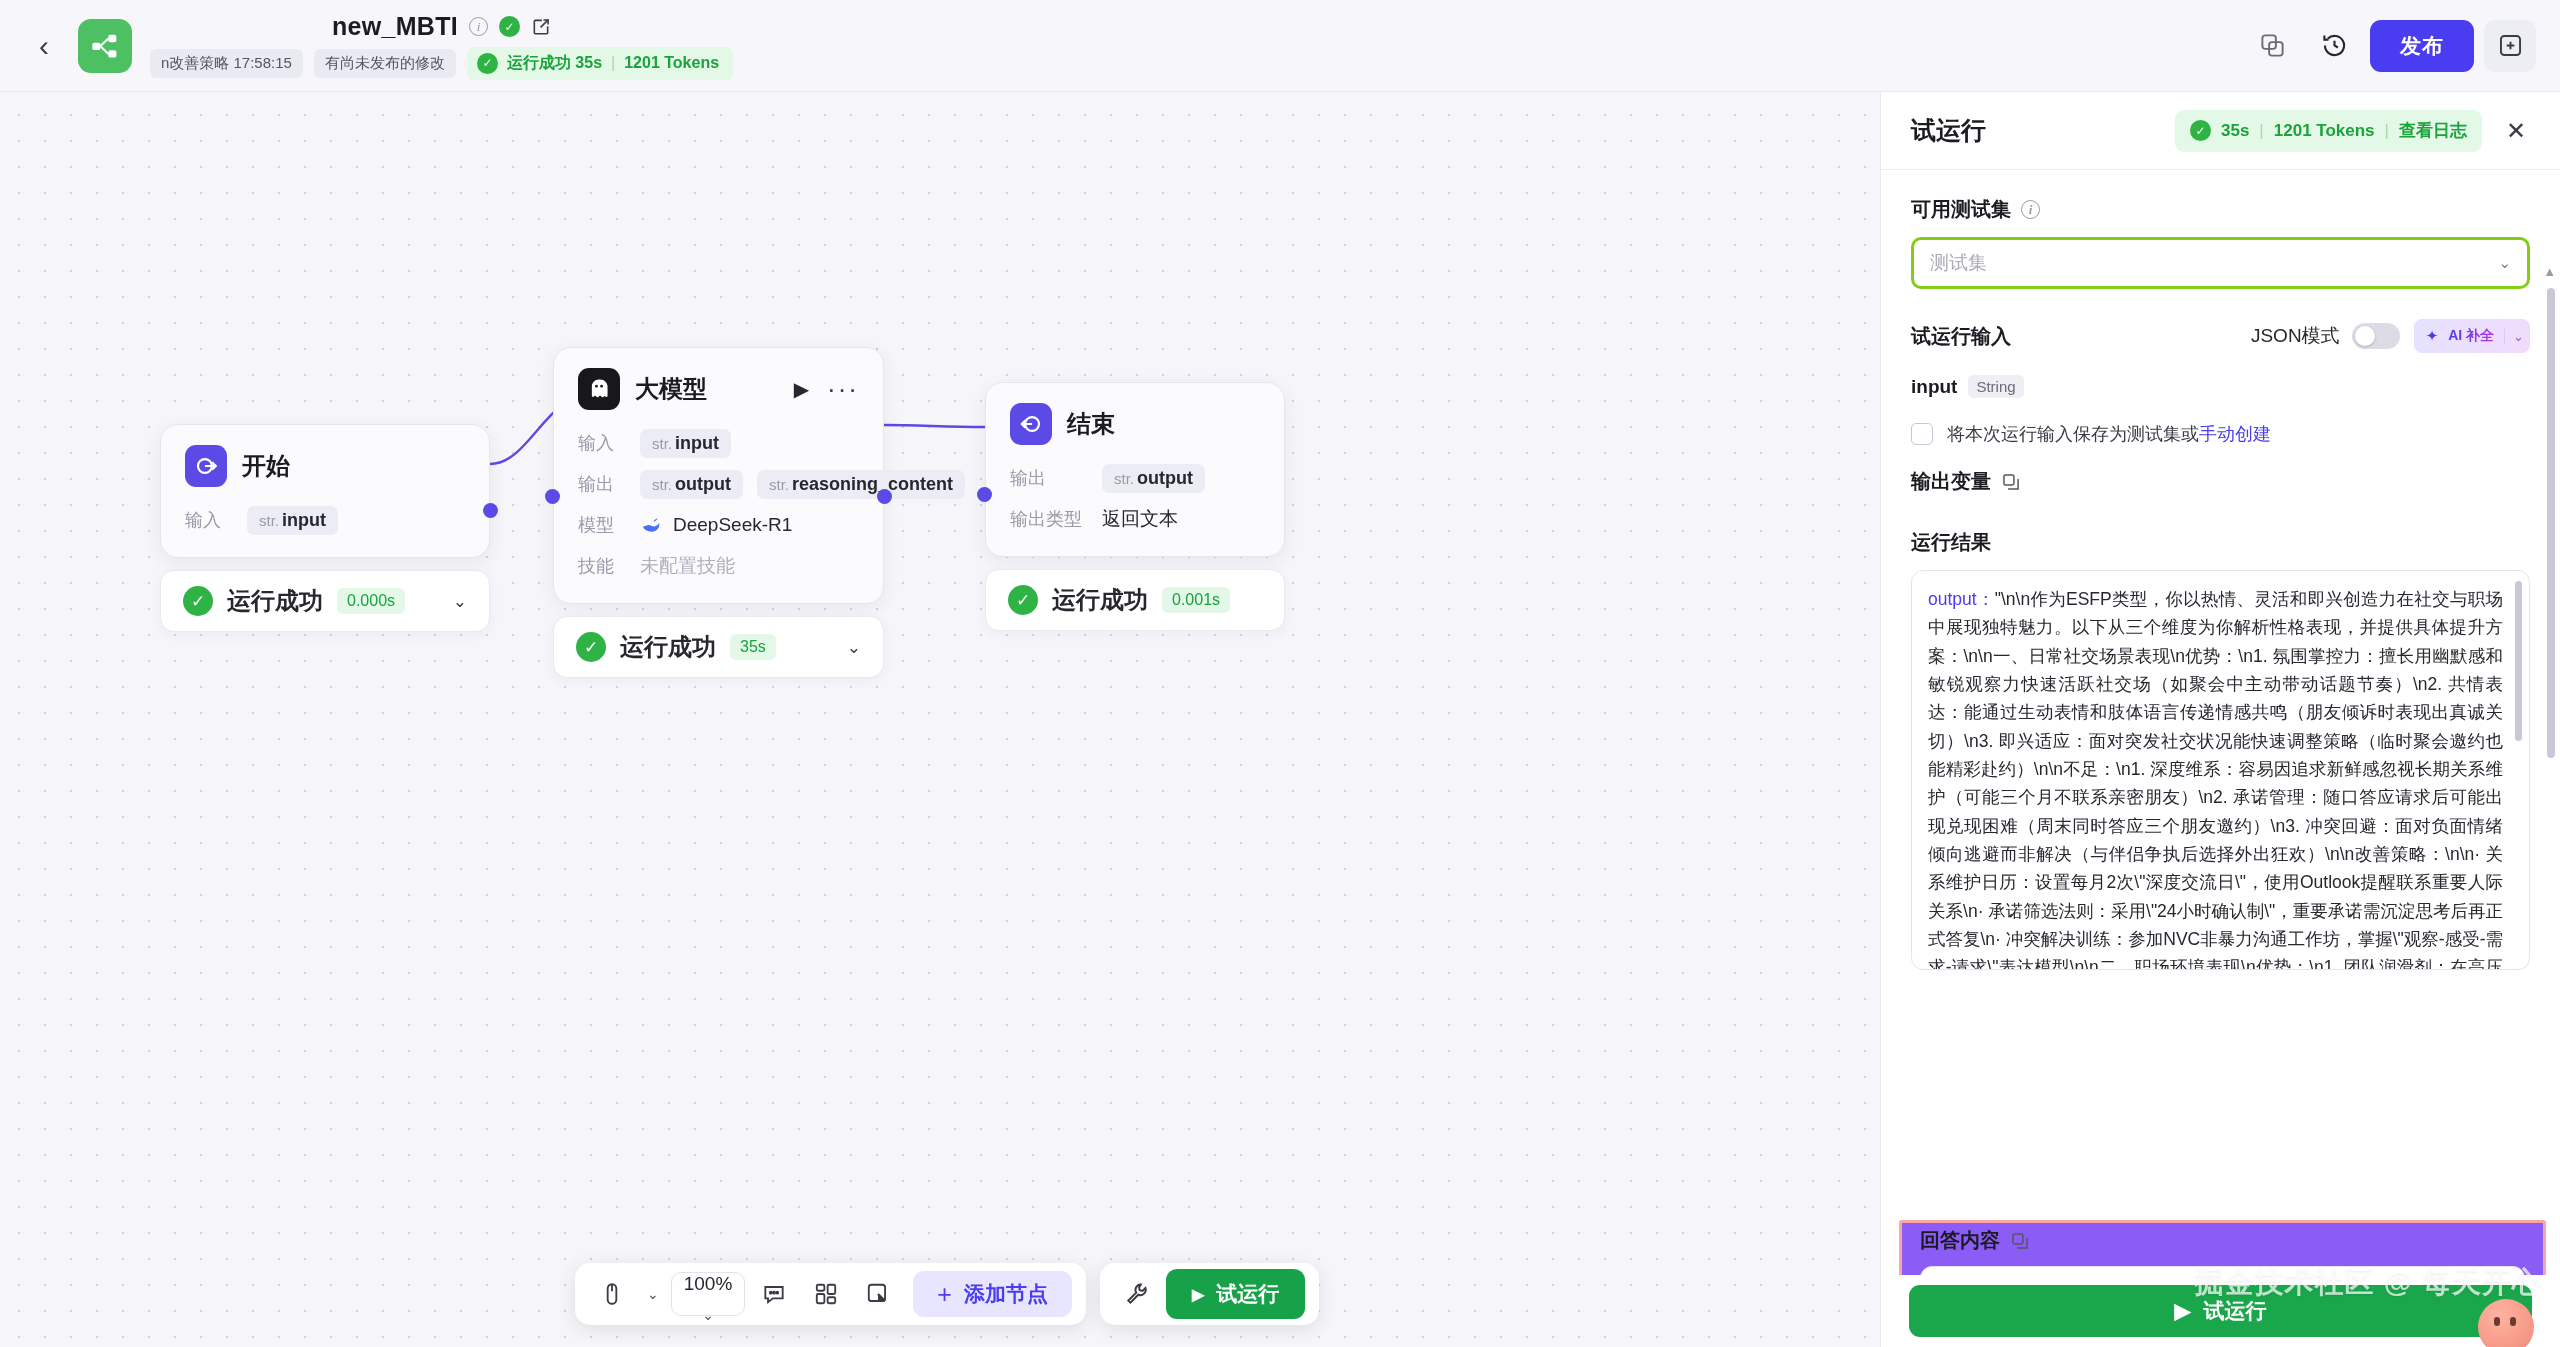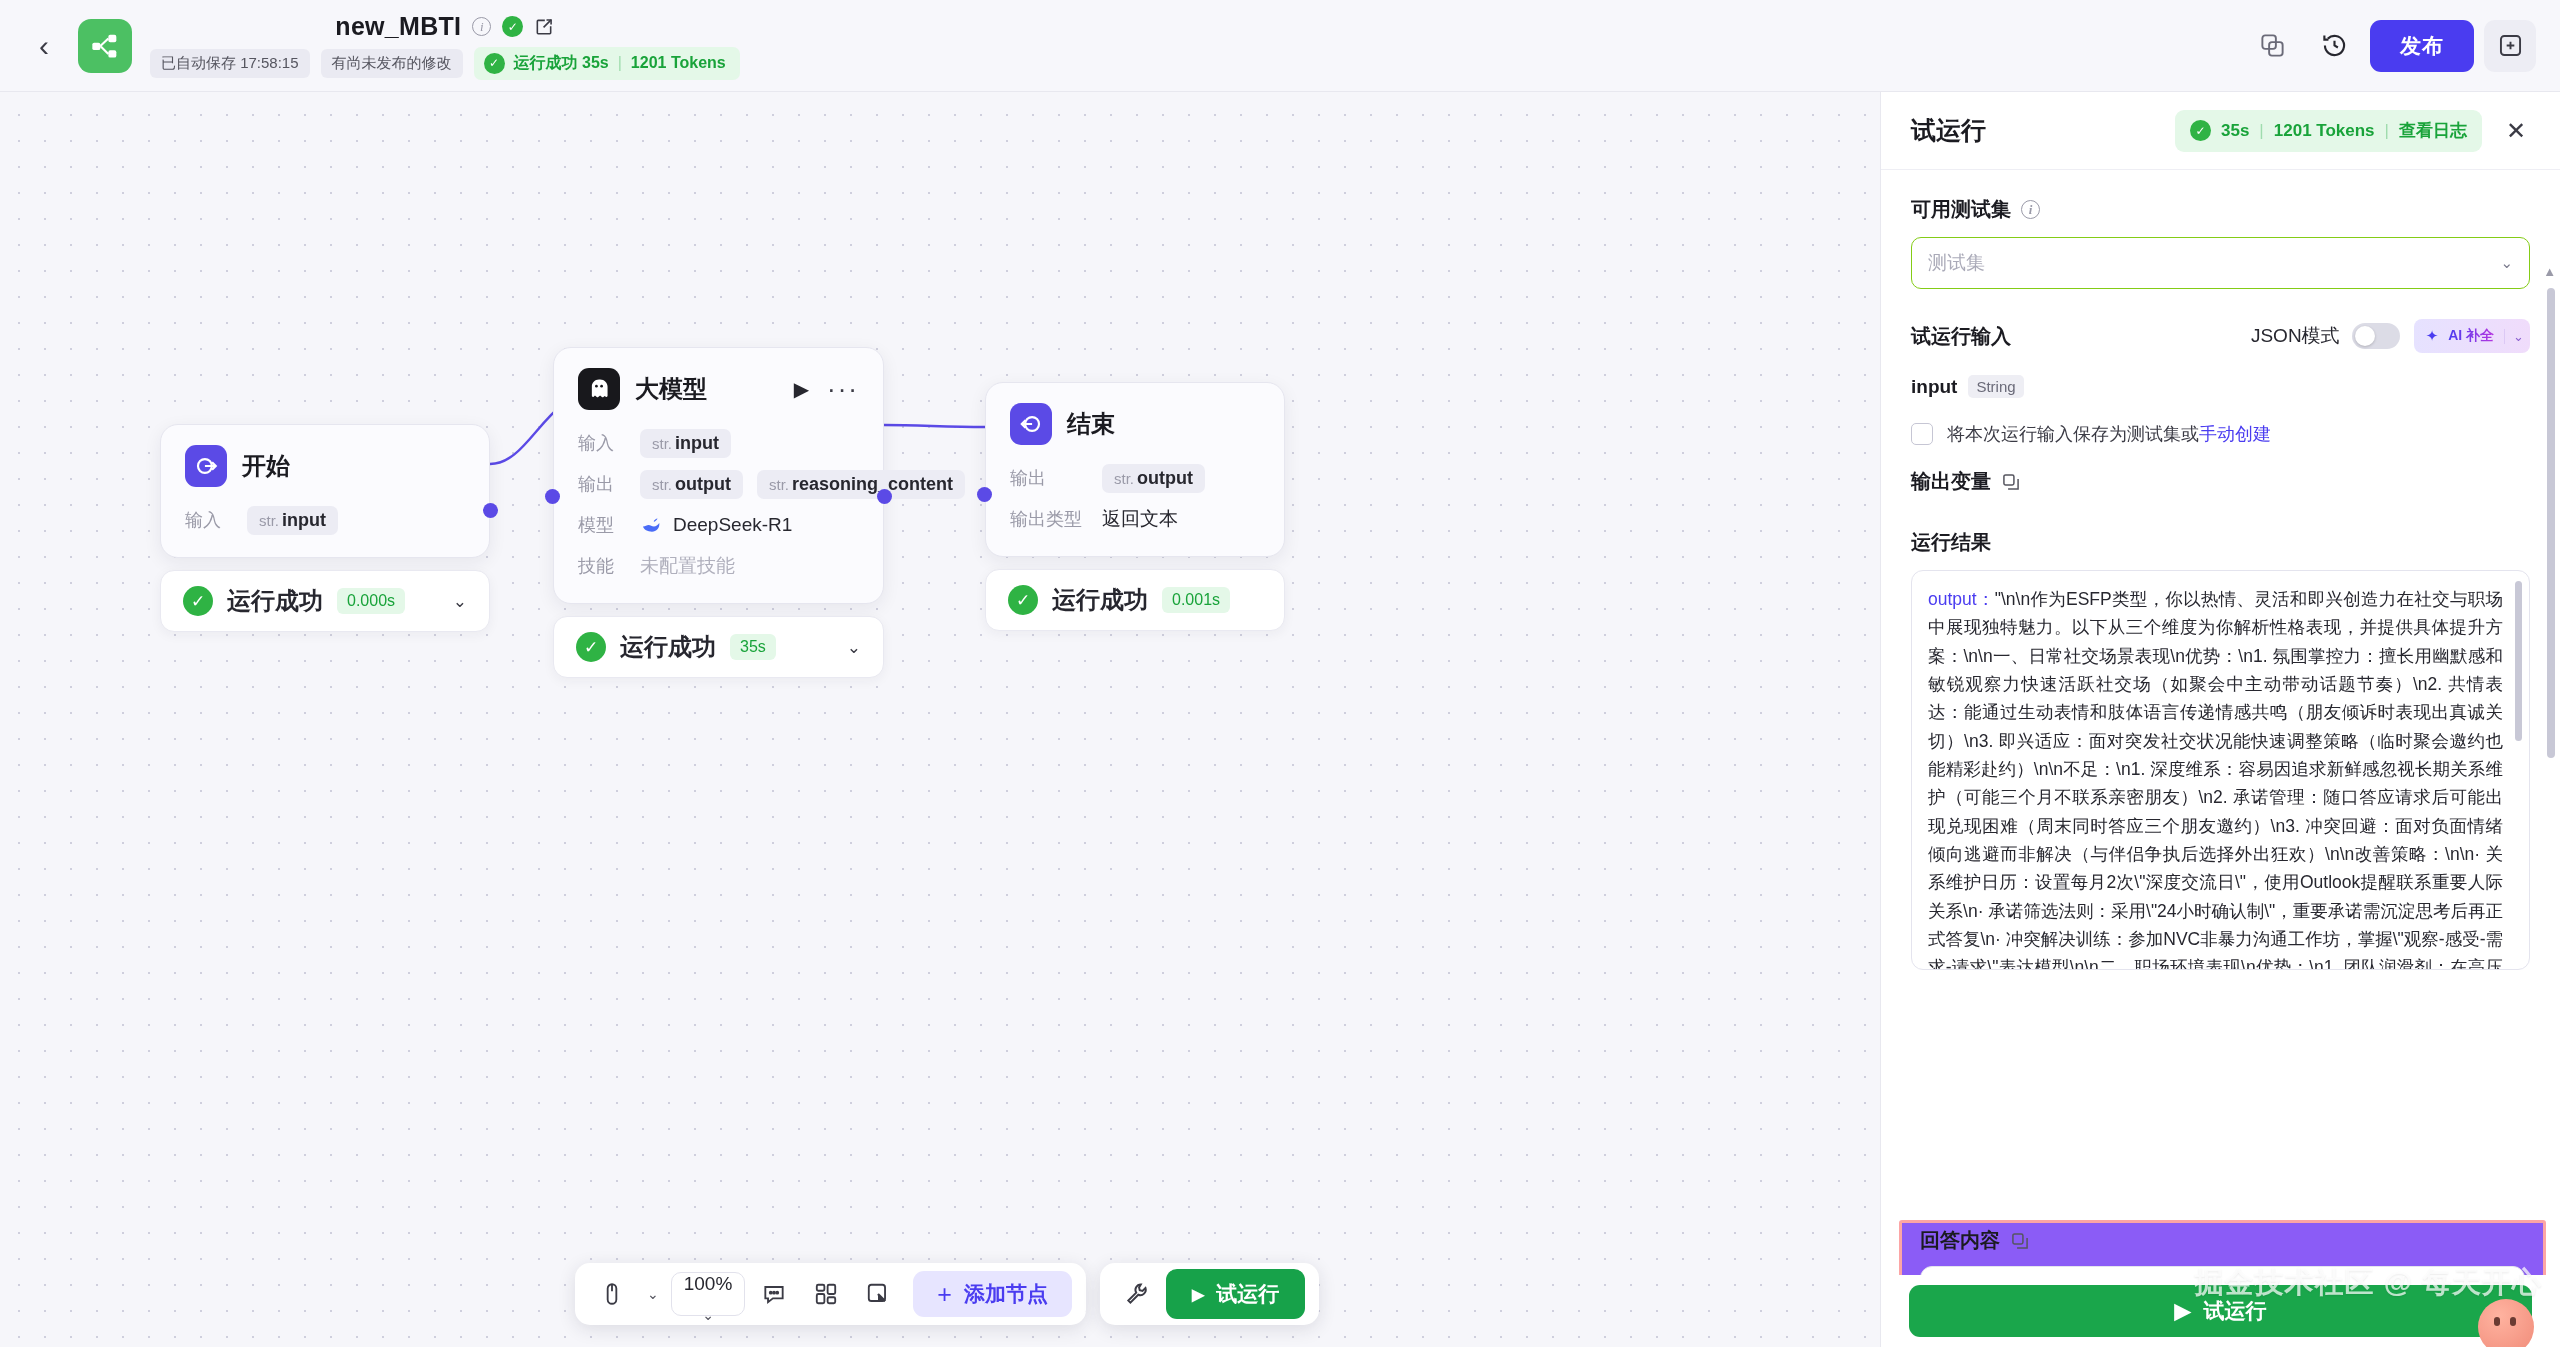--- a/index.html
+++ b/index.html
@@ -182,21 +182,21 @@
     margin-left: 16px; width: 36px; height: 36px; display: flex; align-items: center;
     justify-content: center; cursor: pointer; color: #3b3b45; font-size: 24px;
   }
   .panel-body { flex: 1; overflow: hidden; position: relative; padding: 0 30px; }
 
   .sec-label { font-size: 20px; font-weight: bold; color: #1b1b21; display: flex; align-items: center; gap: 10px; }
   .sec-label.mt1 { margin-top: 34px; }
   .copy-ic { width: 20px; height: 20px; cursor: pointer; color: #55555f; }
 
   .select-box {
-    margin-top: 14px; height: 52px; border: 1px solid #84cc16; border-radius: 10px;
+    margin-top: 14px; height: 52px; border: 3px solid #84cc16; border-radius: 10px;
     display: flex; align-items: center; padding: 0 16px; cursor: pointer;
   }
   .select-ph { font-size: 19px; color: #aaaab8; }
   .select-chev { margin-left: auto; color: #77778a; font-size: 15px; }
 
   .row-between { display: flex; align-items: center; margin-top: 30px; }
   .json-label { font-size: 19px; color: #27272f; margin-left: auto; }
   .toggle {
     width: 48px; height: 26px; border-radius: 13px; background: #dcdce6;
     margin-left: 12px; position: relative; cursor: pointer; flex: none;
@@ -329,21 +329,21 @@
         <span class="green-check-sm">✓</span>
         <span class="edit-icon">
           <svg viewBox="0 0 24 24" fill="none" stroke="currentColor" stroke-width="1.9">
             <path d="M13 4H5a1 1 0 0 0-1 1v14a1 1 0 0 0 1 1h14a1 1 0 0 0 1-1v-8"></path>
             <path d="M20.5 3.5l-9 9"></path>
               <path d="M15 3.5h5.5V9"></path>
           </svg>
         </span>
       </div>
       <div class="meta-row">
-        <span class="chip-grey">已自动保存 17:58:15</span>
+        <span class="chip-grey">n改善策略 17:58:15</span>
         <span class="chip-grey">有尚未发布的修改</span>
         <span class="chip-green">
           <span class="green-check-sm">✓</span>
           <span>运行成功 35s</span>
           <span class="sep">|</span>
           <span>1201 Tokens</span>
         </span>
       </div>
     </div>
 

